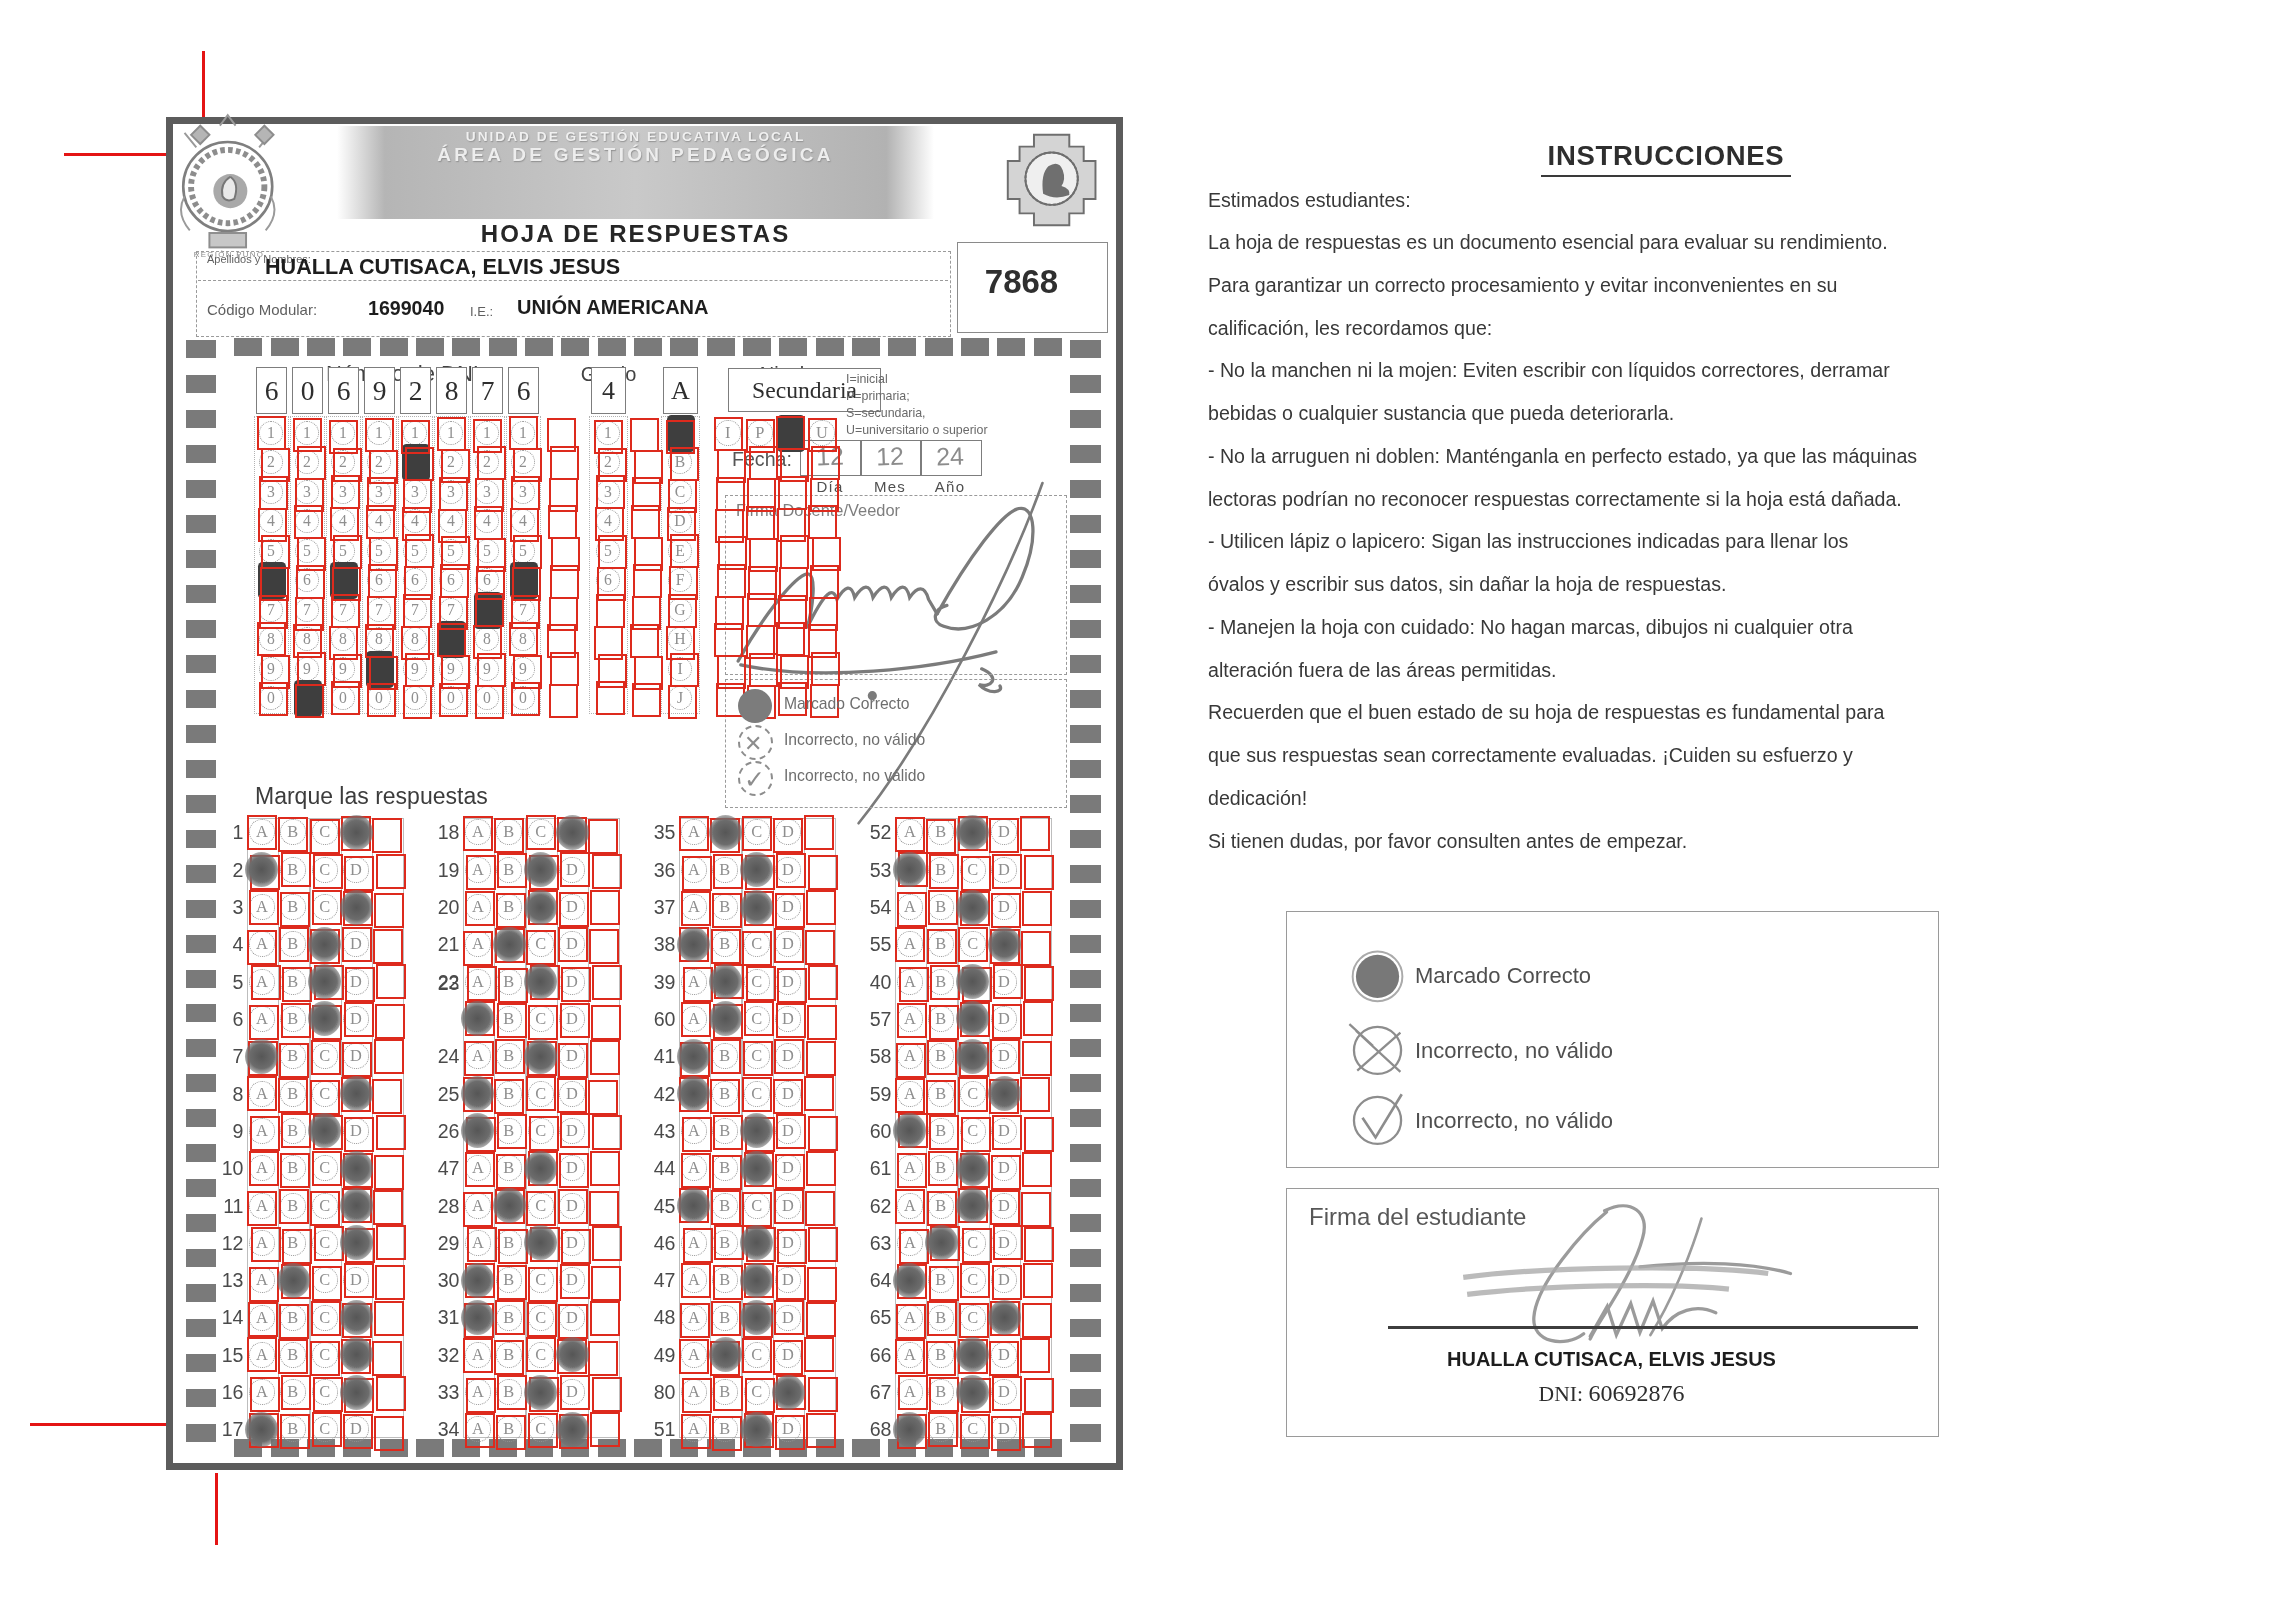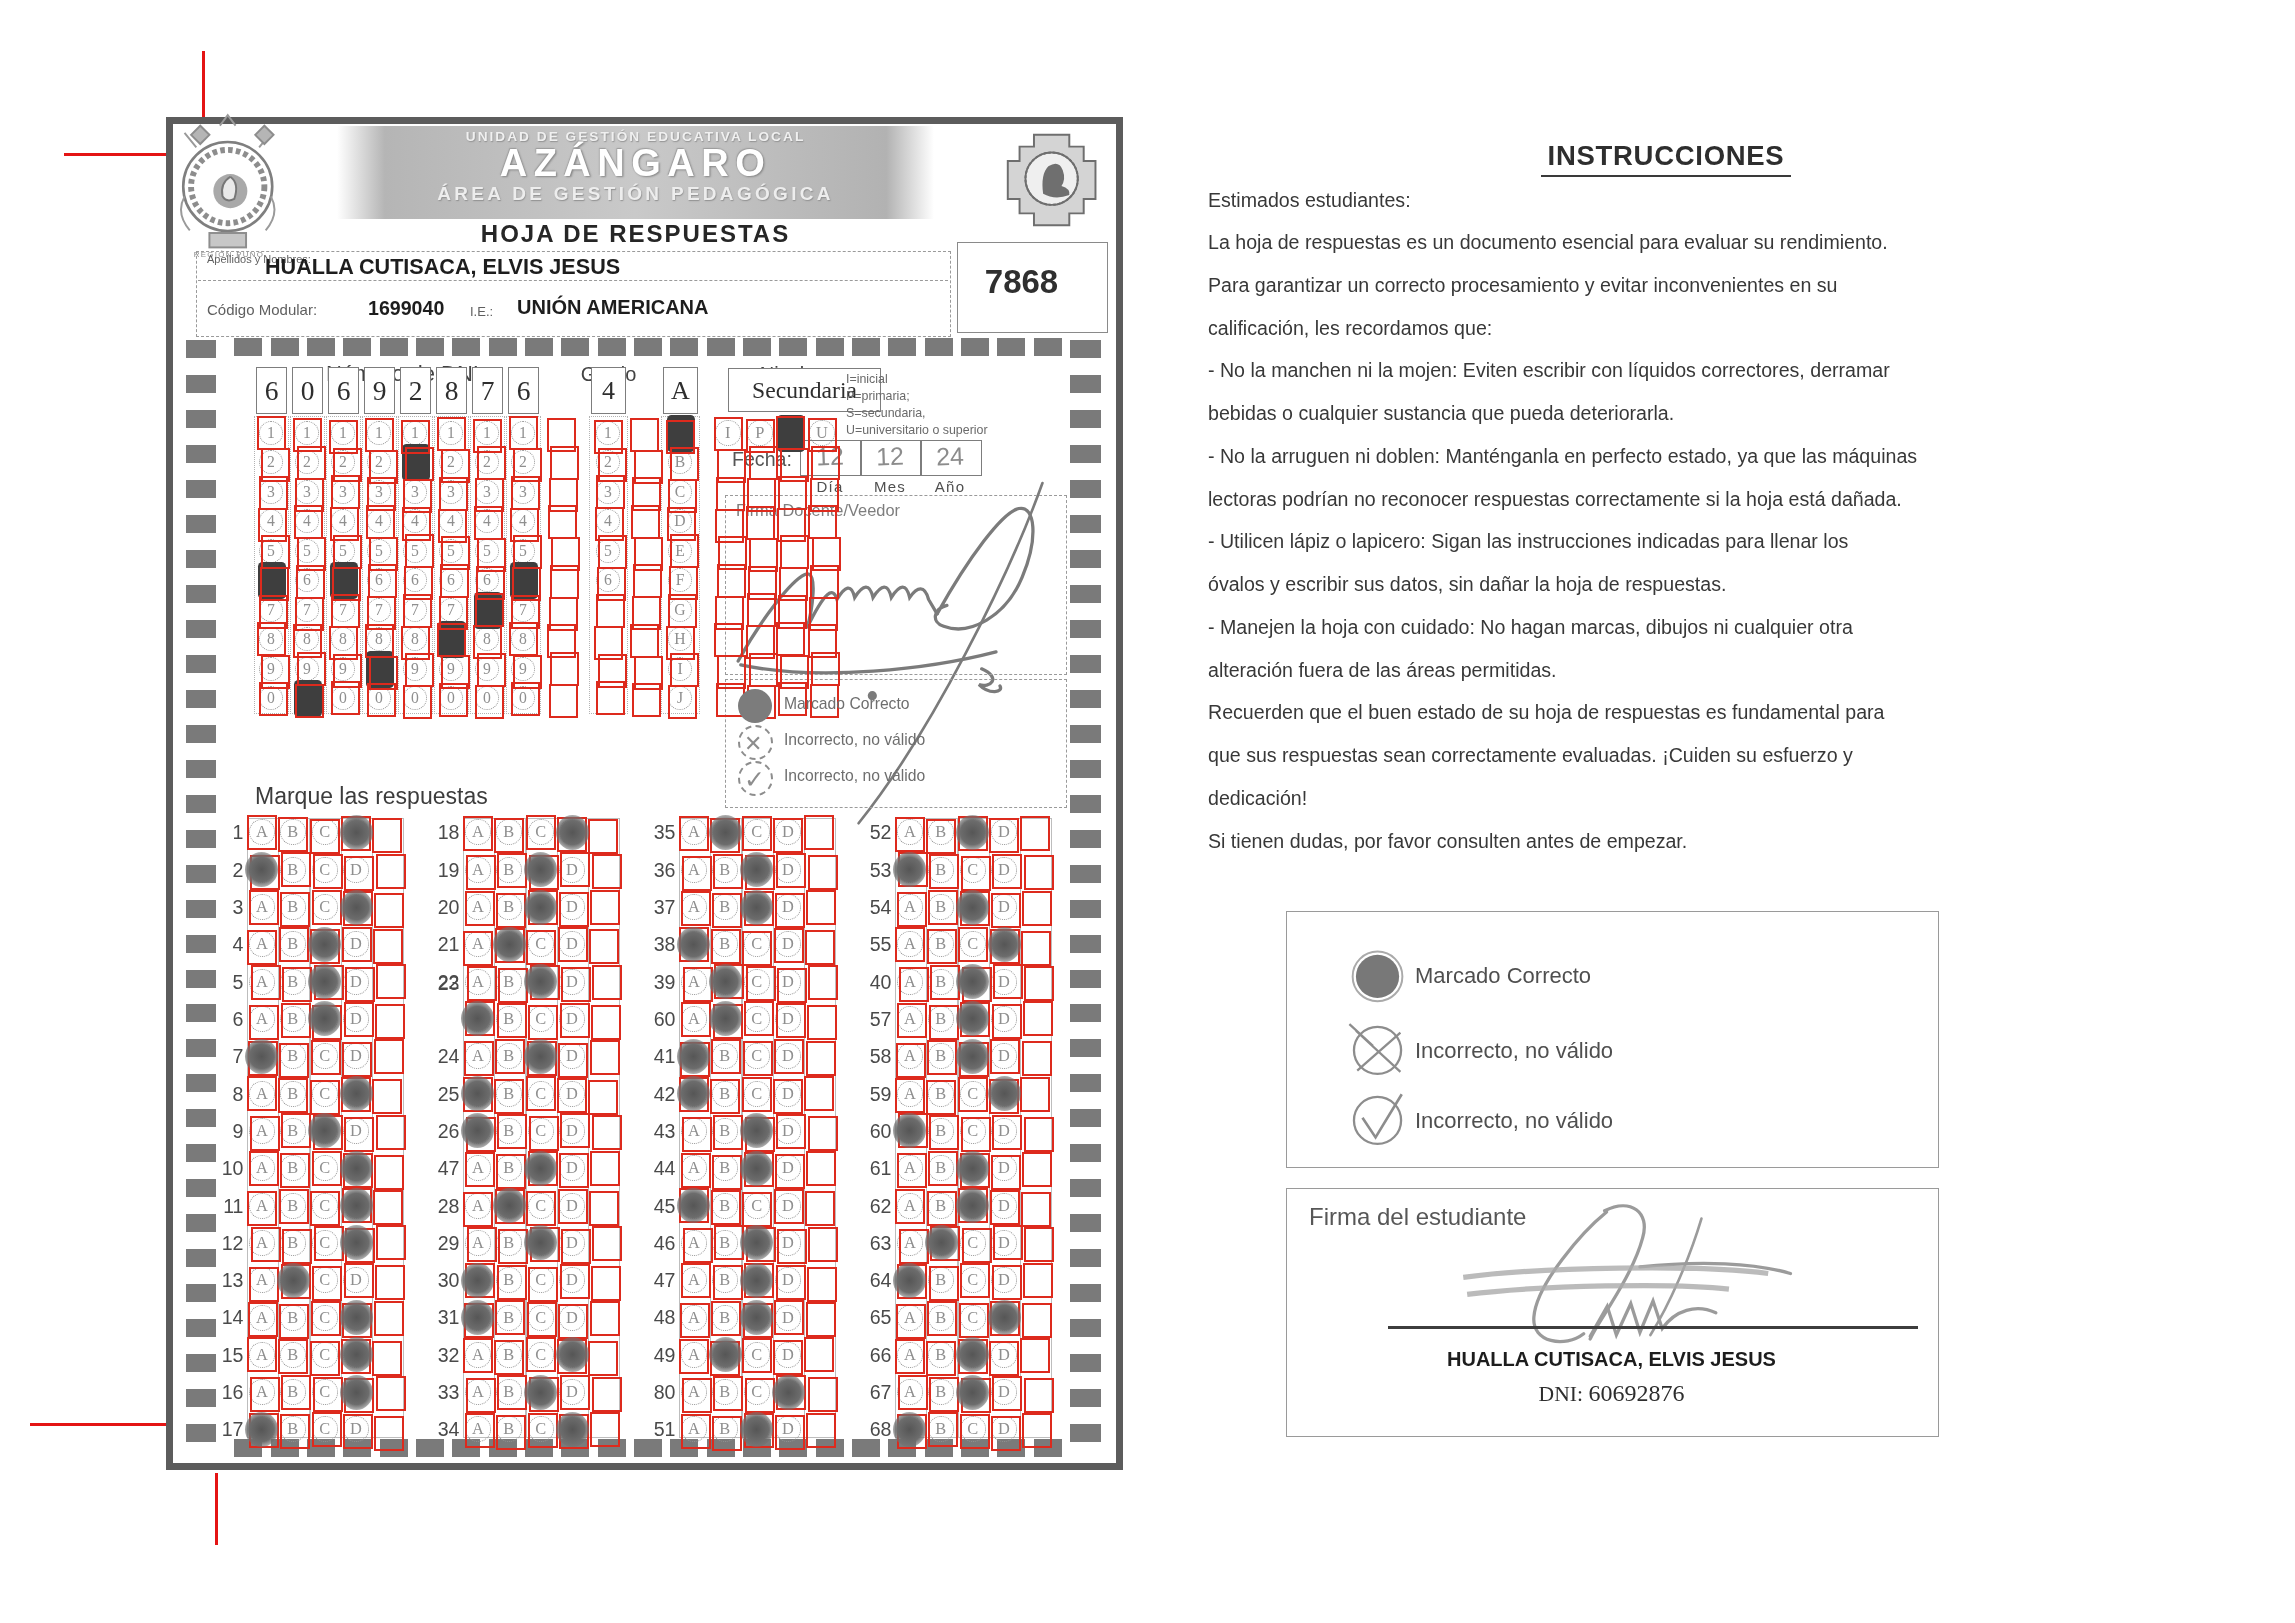--- a/index.html
+++ b/index.html
@@ -40,21 +40,20 @@
 
 <div class="crop" style="left:202px;top:51px;width:3.3px;height:67px;"></div>
 <div class="crop" style="left:64px;top:153px;width:105px;height:3.3px;"></div>
 <div class="crop" style="left:30px;top:1423px;width:139px;height:3.3px;"></div>
 <div class="crop" style="left:215px;top:1473px;width:3.3px;height:72px;"></div>
 
 <div class="sheet"></div>
 
 <div class="banner">
   <div class="l1">UNIDAD DE GESTIÓN EDUCATIVA LOCAL</div>
-  <div class="l2">AZÁNGARO</div>
   <div class="l3">ÁREA DE GESTIÓN PEDAGÓGICA</div>
 </div>
 <div class="title">HOJA DE RESPUESTAS</div>
 
 <svg width="2295" height="1623" viewBox="0 0 3507 2480" style="width:2295px;height:1623px;">
   <g stroke="#8d8d8d" fill="none" stroke-width="3">
     <circle cx="348" cy="285" r="68" stroke="#7f7f7f" stroke-width="4"></circle>
     <circle cx="348" cy="285" r="56" stroke="#8d8d8d" stroke-dasharray="7 5" stroke-width="9"></circle>
     <circle cx="352" cy="292" r="26" fill="#a9a9a9" stroke="none"></circle>
     <path d="M352,270 q14,10 6,34 q-12,6 -18,-4 q-4,-20 12,-30" fill="#e9e9e9" stroke="#777"></path>

